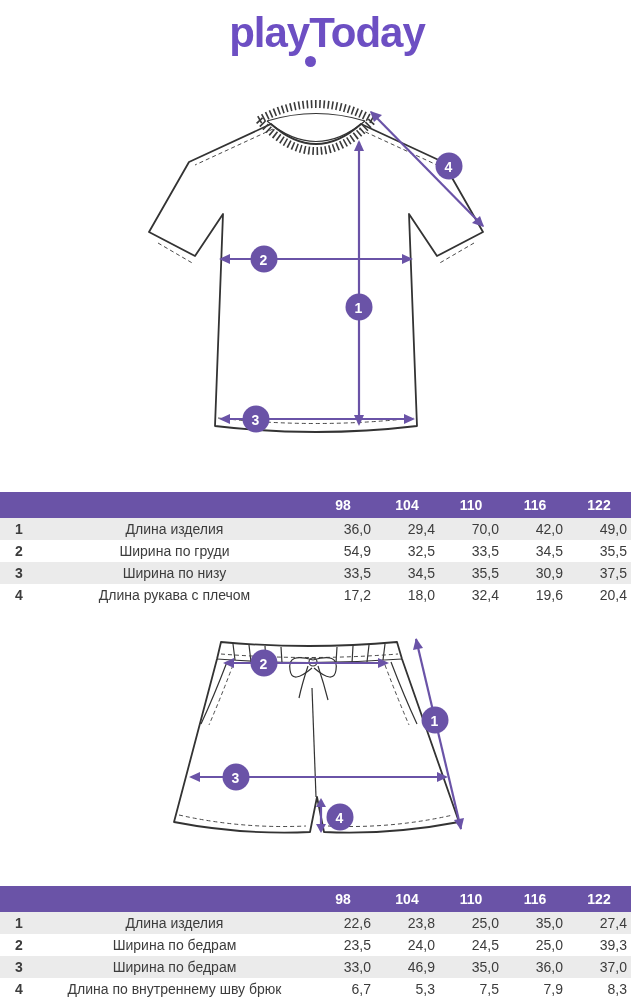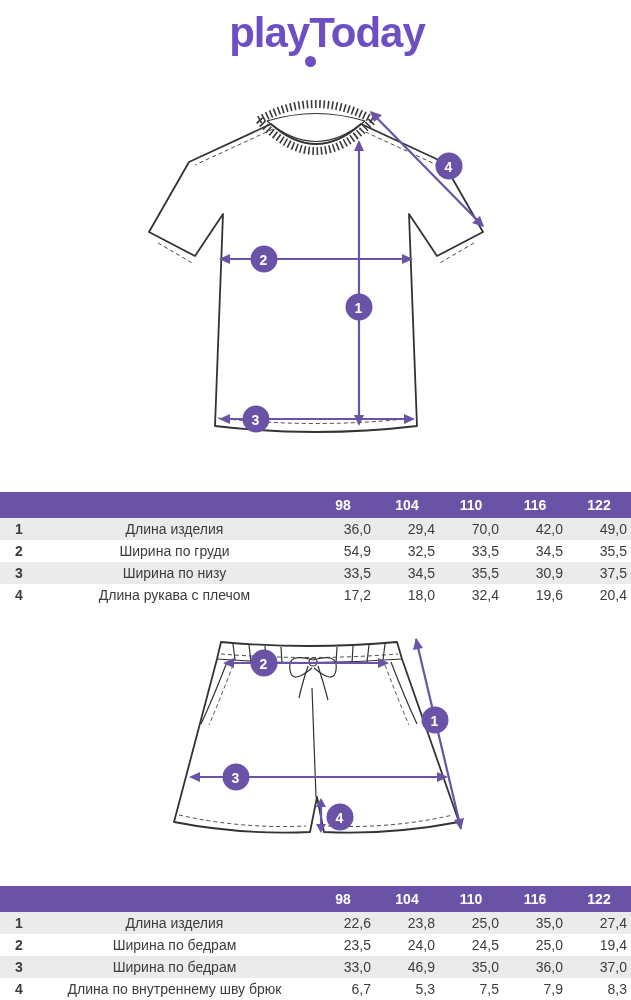--- a/index.html
+++ b/index.html
@@ -228,21 +228,21 @@
       <td class="val">35,0</td>
       <td class="val">27,4</td>
     </tr>
     <tr>
       <td class="num">2</td>
       <td class="label">Ширина по бедрам</td>
       <td class="val">23,5</td>
       <td class="val">24,0</td>
       <td class="val">24,5</td>
       <td class="val">25,0</td>
-      <td class="val">19,4</td>
+      <td class="val">39,3</td>
     </tr>
     <tr>
       <td class="num">3</td>
       <td class="label">Ширина по бедрам</td>
       <td class="val">33,0</td>
       <td class="val">46,9</td>
       <td class="val">35,0</td>
       <td class="val">36,0</td>
       <td class="val">37,0</td>
     </tr>

